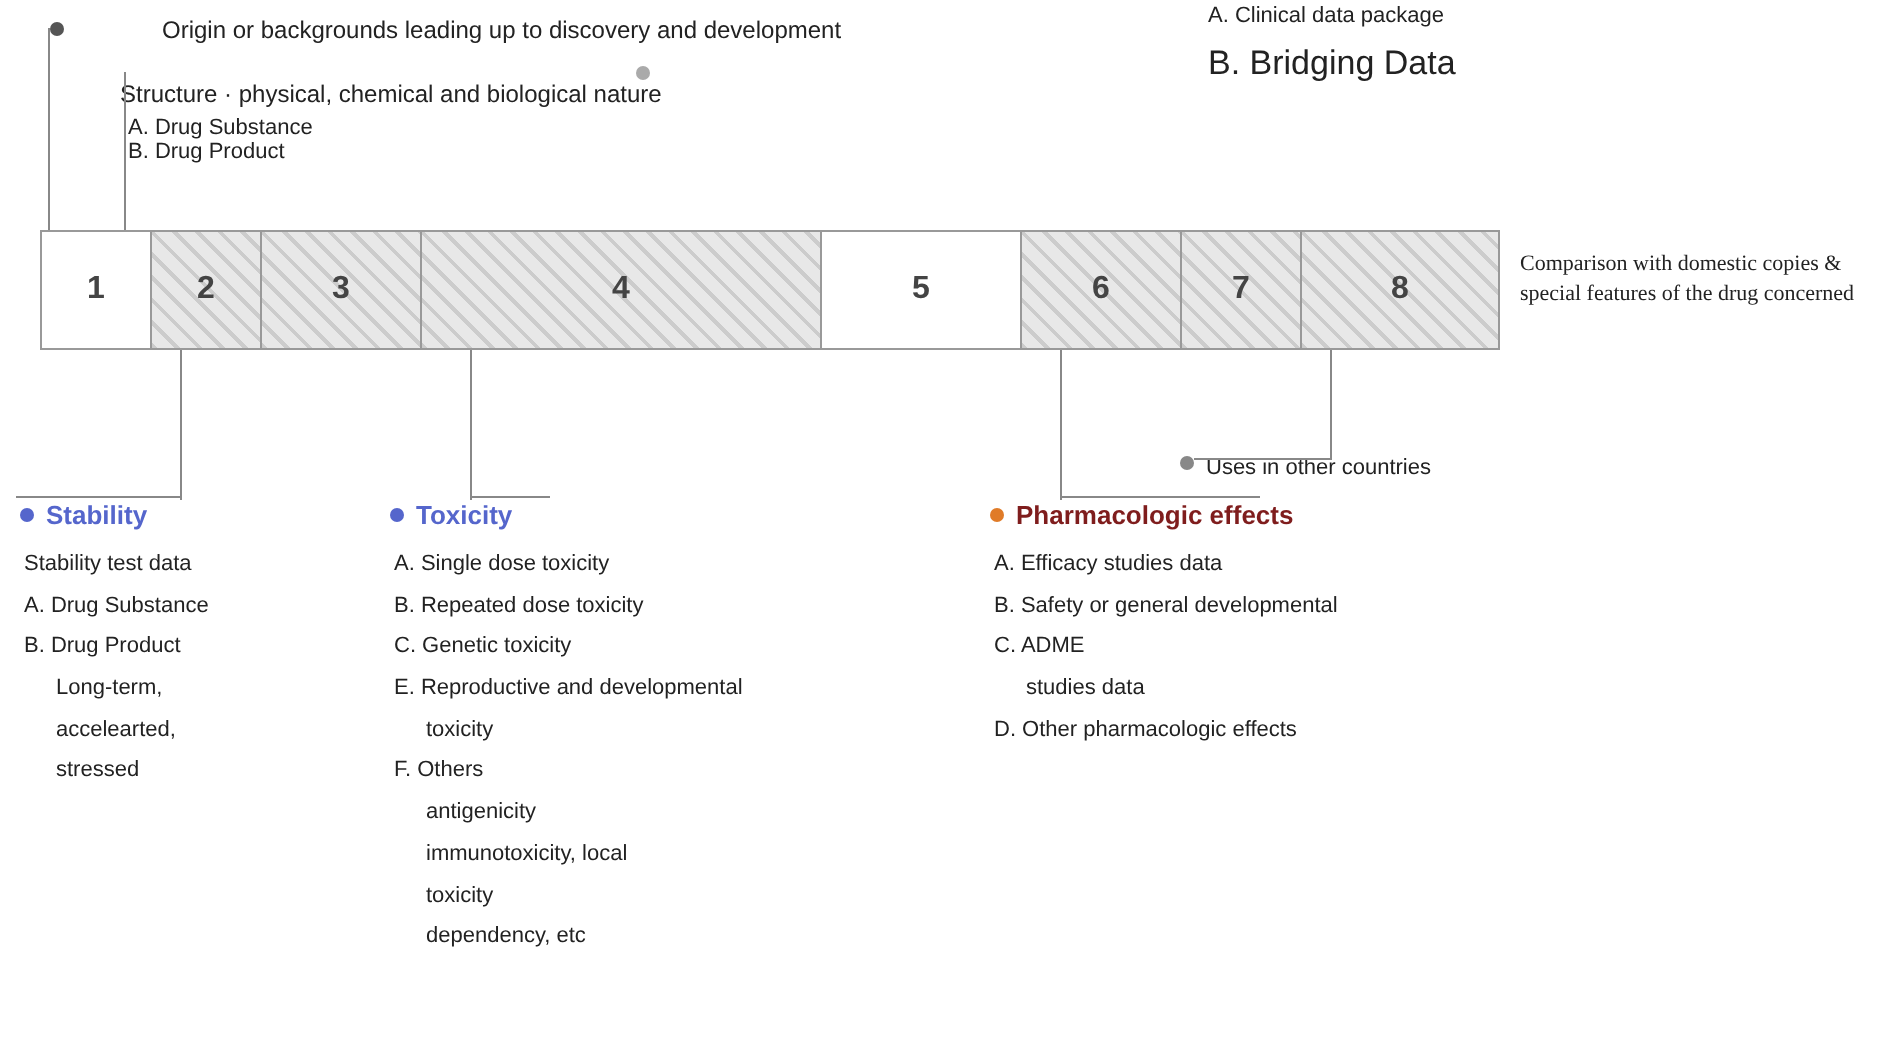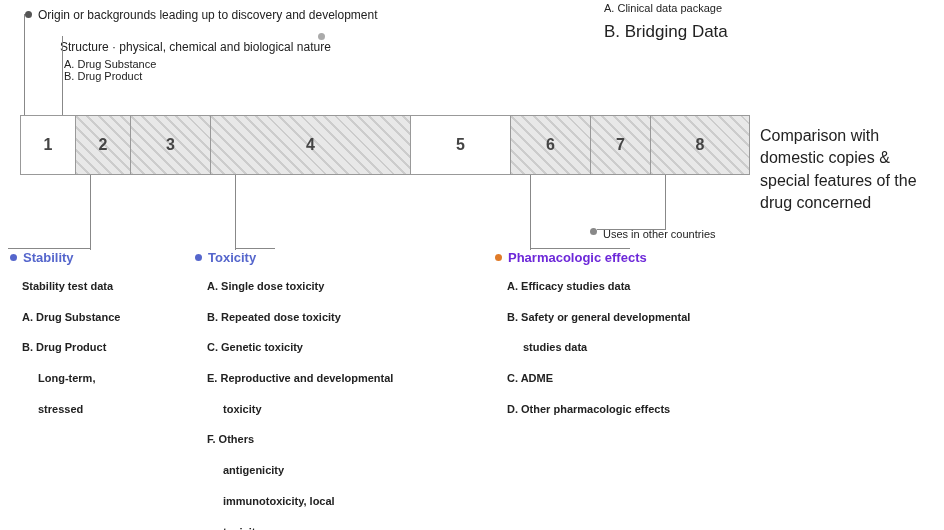--- a/index.html
+++ b/index.html
@@ -75,23 +75,24 @@
         #e8e8e8 8px
       );
     }
 
     
     .right-annotation {
       position: absolute;
       top: 125px;
       left: 760px;
       width: 180px;
-      font-size: 16px;
+      font-size: 11px;
       color: #222;
       line-height: 1.4;
+      font-family: Liberation Serif, serif;
     }
 
     
     .clinical-data-block {
       position: absolute;
       top: 0;
       left: 590px;
       width: 200px;
     }
 
@@ -112,21 +113,21 @@
     .section-title-blue {
       color: #5566cc;
       font-weight: bold;
       font-size: 13px;
       display: flex;
       align-items: center;
       margin-bottom: 8px;
     }
 
     .section-title-orange {
-      color: #6d28d9;
+      color: #7f1d1d;
       font-weight: bold;
       font-size: 13px;
       display: flex;
       align-items: center;
       margin-bottom: 8px;
     }
 
     .dot-blue {
       width: 7px;
       height: 7px;
@@ -144,22 +145,21 @@
       margin-right: 6px;
       flex-shrink: 0;
     }
 
     .section-content {
       line-height: 1.7;
       font-size: 11px;
     }
 
     .section-content p {
-      margin: 12px;
-      font-weight: bold;
+      margin: 2px;
     }
 
     
     .uses-block {
       position: absolute;
       top: 228px;
       left: 590px;
       display: flex;
       align-items: flex-start;
     }
@@ -168,21 +168,21 @@
       margin-right: 6px;
     }
   </style>
 </head>
 <body>
 
 <div class="diagram-container">
 
   <div style="position:absolute; top:8px; left:25px; display:flex; align-items:flex-start;">
     <span class="dot dot-dark" style="margin-top:3px;margin-right:6px;"></span>
-    <span style="font-size:12px;">Origin or backgrounds leading up to discovery and development</span>
+    <span style="font-size:12px;margin-left:43px;">Origin or backgrounds leading up to discovery and development</span>
   </div>
 
   <div style="position:absolute; top:30px; left:60px; display:flex; align-items:flex-end;flex-direction:column;">
     <span class="dot dot-dark" style="margin-top:3px;margin-right:6px; background:#aaa;"></span>
     <div>
       <div style="font-size:12px;">Structure · physical, chemical and biological nature</div>
       <div style="margin-top:4px; margin-left:4px;">
         <div style="font-size:11px;">A. Drug Substance</div>
         <div style="font-size:11px;">B. Drug Product</div>
       </div>
@@ -255,20 +255,21 @@
     <div class="bottom-section" style="width:185px;">
       <div class="section-title-blue">
         <span class="dot-blue"></span>
         <span>Stability</span>
       </div>
       <div class="section-content">
         <p>Stability test data</p>
         <p>A. Drug Substance</p>
         <p>B. Drug Product</p>
         <p style="padding-left:16px;">Long-term,</p>
+        <p style="padding-left:16px;">accelearted,</p>
         <p style="padding-left:16px;">stressed</p>
       </div>
     </div>
 
     <div class="bottom-section" style="width:300px;">
       <div class="section-title-blue">
         <span class="dot-blue"></span>
         <span>Toxicity</span>
       </div>
       <div class="section-content">
@@ -286,21 +287,21 @@
     </div>
 
     <div class="bottom-section" style="width:320px;">
       <div class="section-title-orange">
         <span class="dot-orange"></span>
         <span>Pharmacologic effects</span>
       </div>
       <div class="section-content">
         <p>A. Efficacy studies data</p>
         <p>B. Safety or general developmental</p>
+        <p>C. ADME</p>
         <p style="padding-left:16px;">studies data</p>
-        <p>C. ADME</p>
         <p>D. Other pharmacologic effects</p>
       </div>
     </div>
 
   </div>
 
 </div>
 
 </body></html>

